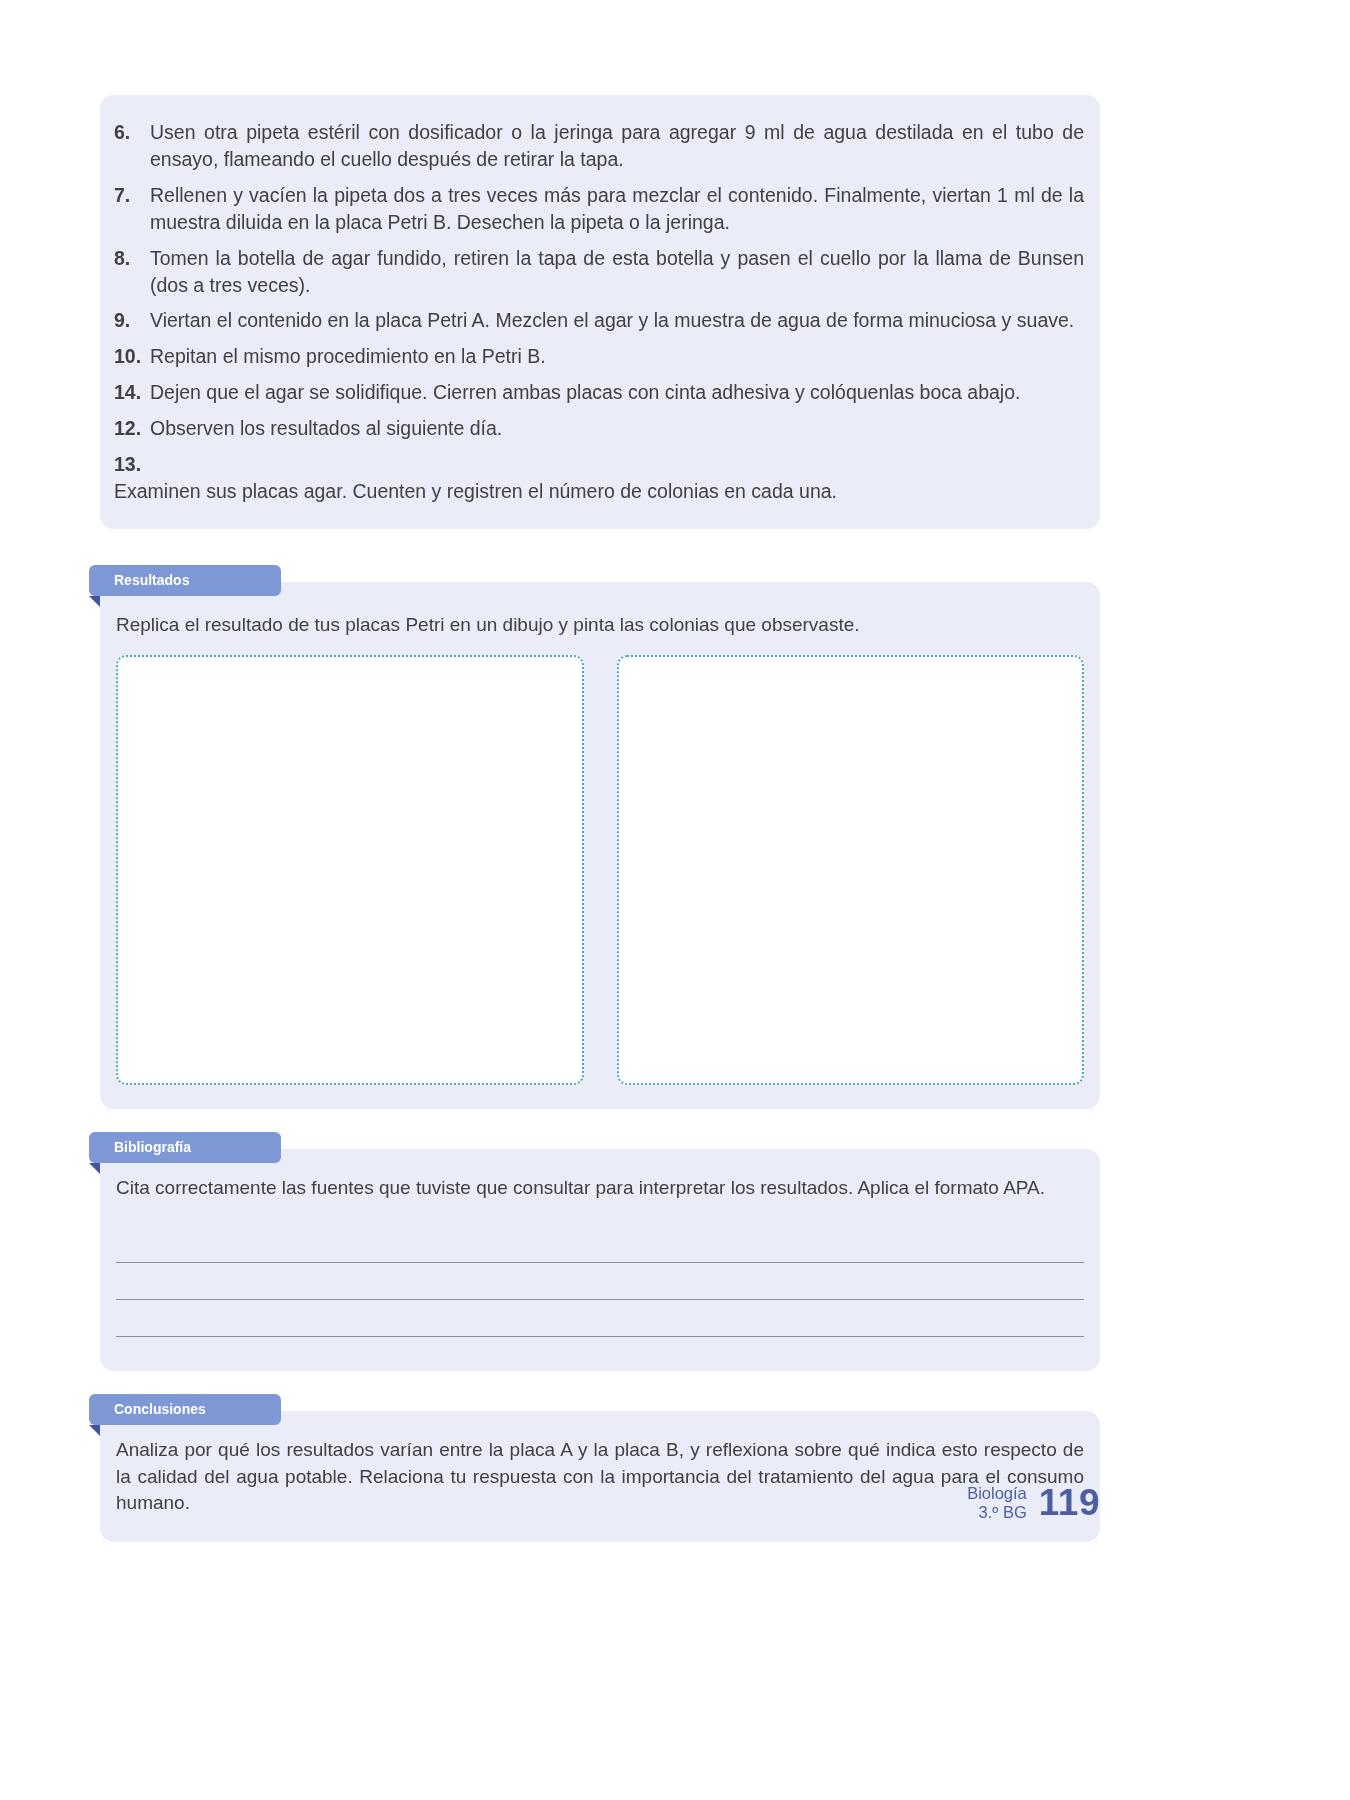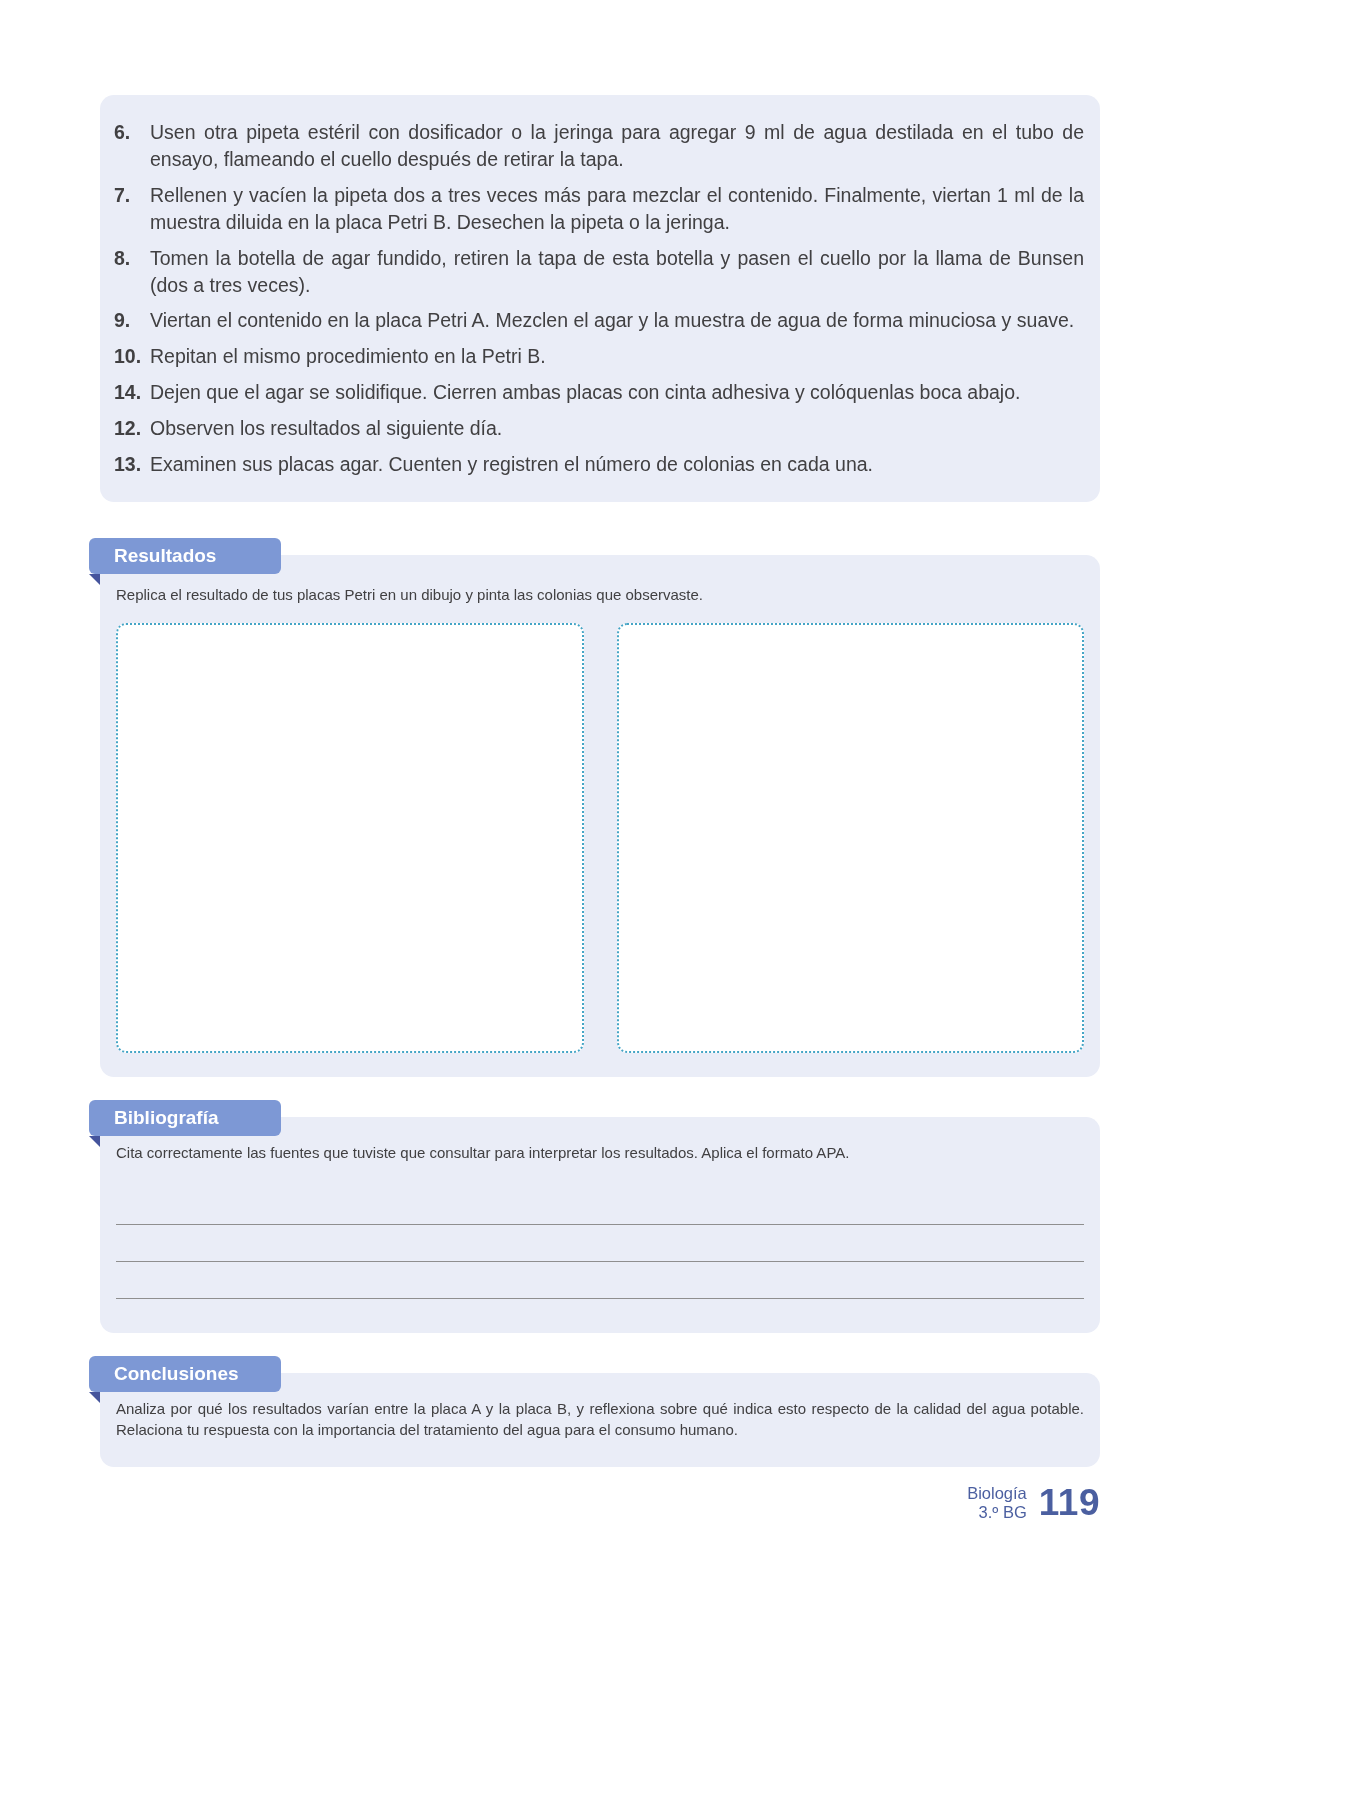--- a/index.html
+++ b/index.html
@@ -26,21 +26,21 @@
   .steps-panel {
     margin-top: 95px;
     padding: 24px 14px 24px 14px;
   }
   .step {
     display: flex;
     font-size: 19.5px;
     line-height: 1.38;
     margin-bottom: 9px;
   }
-  .step:last-child { margin-bottom: 0; }
+  .step:last-child { margin-bottom: 0; flex-direction: column; }
   .step-num {
     width: 36px;
     flex-shrink: 0;
     font-weight: bold;
   }
   .step-text {
     flex: 1;
     text-align: justify;
     padding-right: 2px;
   }
@@ -49,38 +49,38 @@
   .section { position: relative; }
   .tab {
     position: absolute;
     top: -17px;
     left: -11px;
     z-index: 2;
     min-width: 192px;
     background: var(--tab-bg, #7d98d5);
     color: #ffffff;
     font-weight: bold;
-    font-size: 19px;
+    font-size: 14px;
     line-height: 1;
     padding: 8px 20px 9px 25px;
     border-radius: 6px;
   }
   .tab::after {
     content: "";
     position: absolute;
     left: 0;
     top: 100%;
     width: 0;
     height: 0;
     border-top: 11px solid var(--tab-fold, #45549c);
     border-left: 11px solid transparent;
   }
   .section-panel { padding: 30px 16px 24px 16px; }
   .section-text {
-    font-size: 15px;
+    font-size: 19px;
     line-height: 1.38;
     text-align: justify;
   }
 
   
   .section-resultados { margin-top: 53px; }
   .draw-row {
     display: flex;
     gap: 33px;
     margin-top: 17px;

